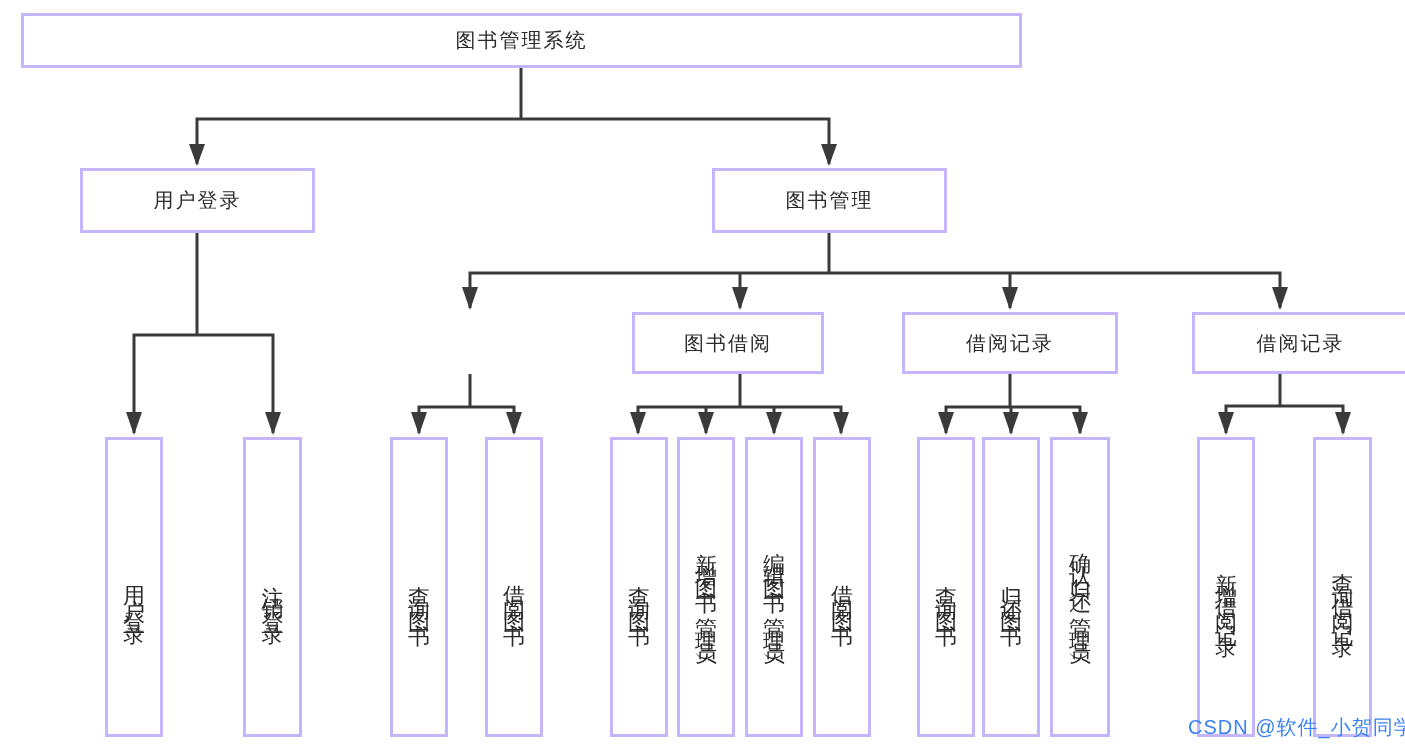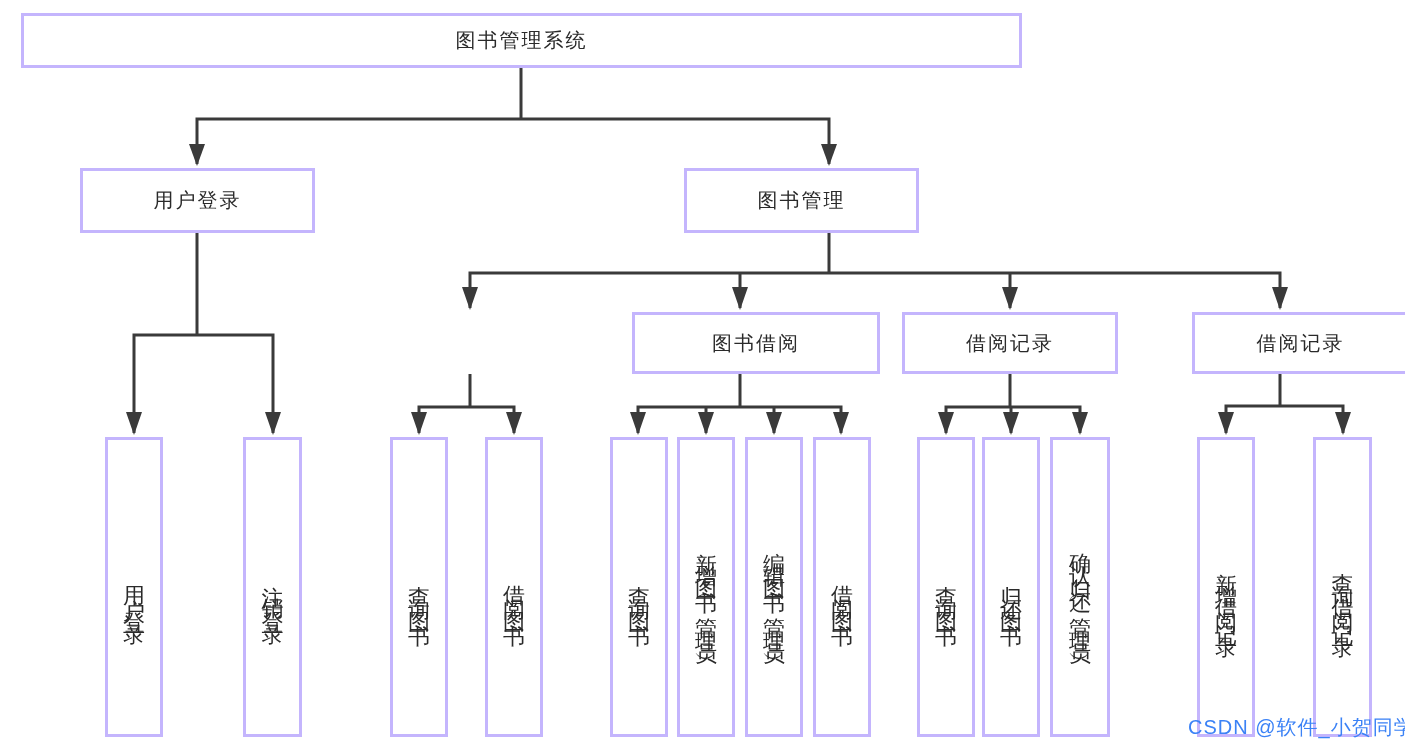--- a/index.html
+++ b/index.html
@@ -95,25 +95,25 @@
     </g>
   </svg>
 
   <div class="node h" style="left:21px; top:13px; width:1001px; height:55px;">
     <span>图书管理系统</span>
   </div>
 
   <div class="node h" style="left:80px; top:168px; width:235px; height:65px;">
     <span>用户登录</span>
   </div>
-  <div class="node h" style="left:684px; top:168px; width:235px; height:65px;">
+  <div class="node h" style="left:712px; top:168px; width:235px; height:65px;">
     <span>图书管理</span>
   </div>
 
-  <div class="node h" style="left:632px; top:312px; width:248px; height:62px;">
+  <div class="node h" style="left:632px; top:312px; width:192px; height:62px;">
     <span>图书借阅</span>
   </div>
   <div class="node h" style="left:902px; top:312px; width:216px; height:62px;">
     <span>借阅记录</span>
   </div>
   <div class="node h" style="left:1172px; top:312px; width:217px; height:62px;margin-left:20px;">
     <span>借阅记录</span>
   </div>
 
   <div class="node leaf" style="left:105px; top:437px; width:58px; height:300px;">

